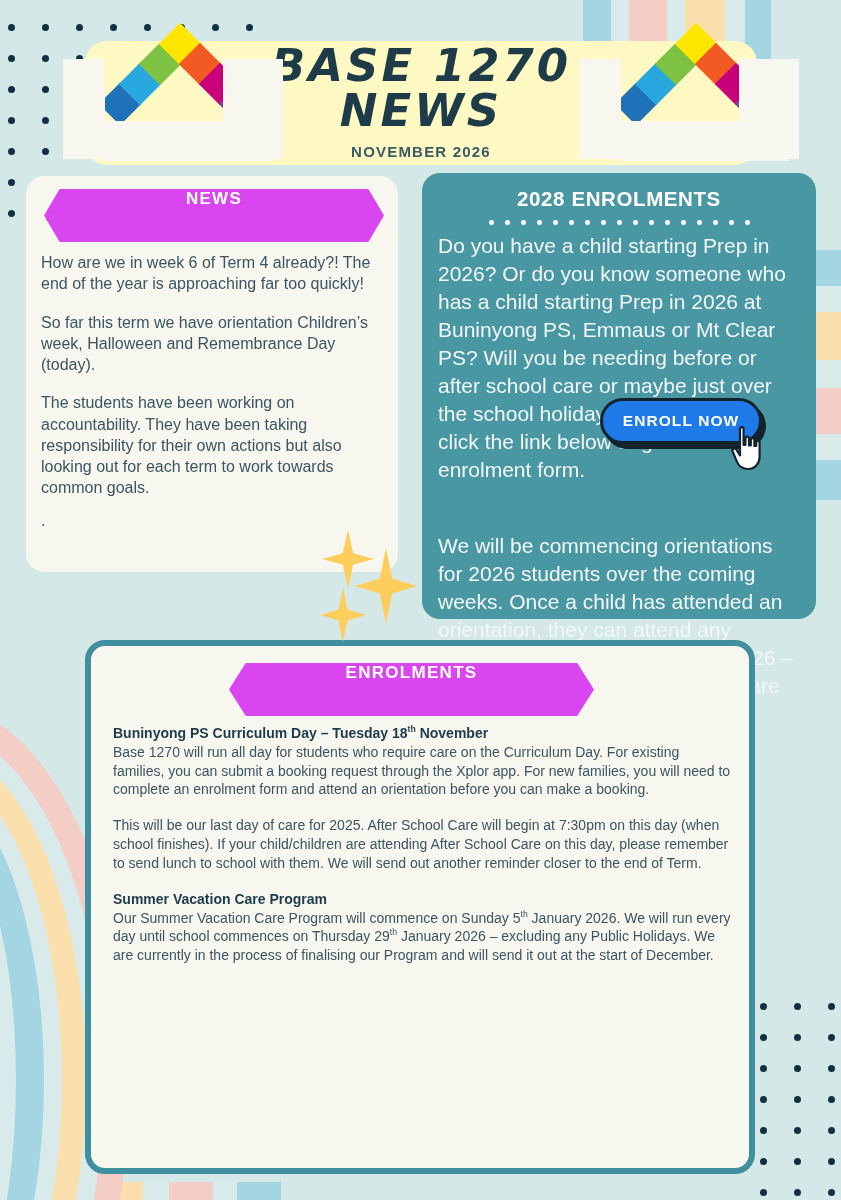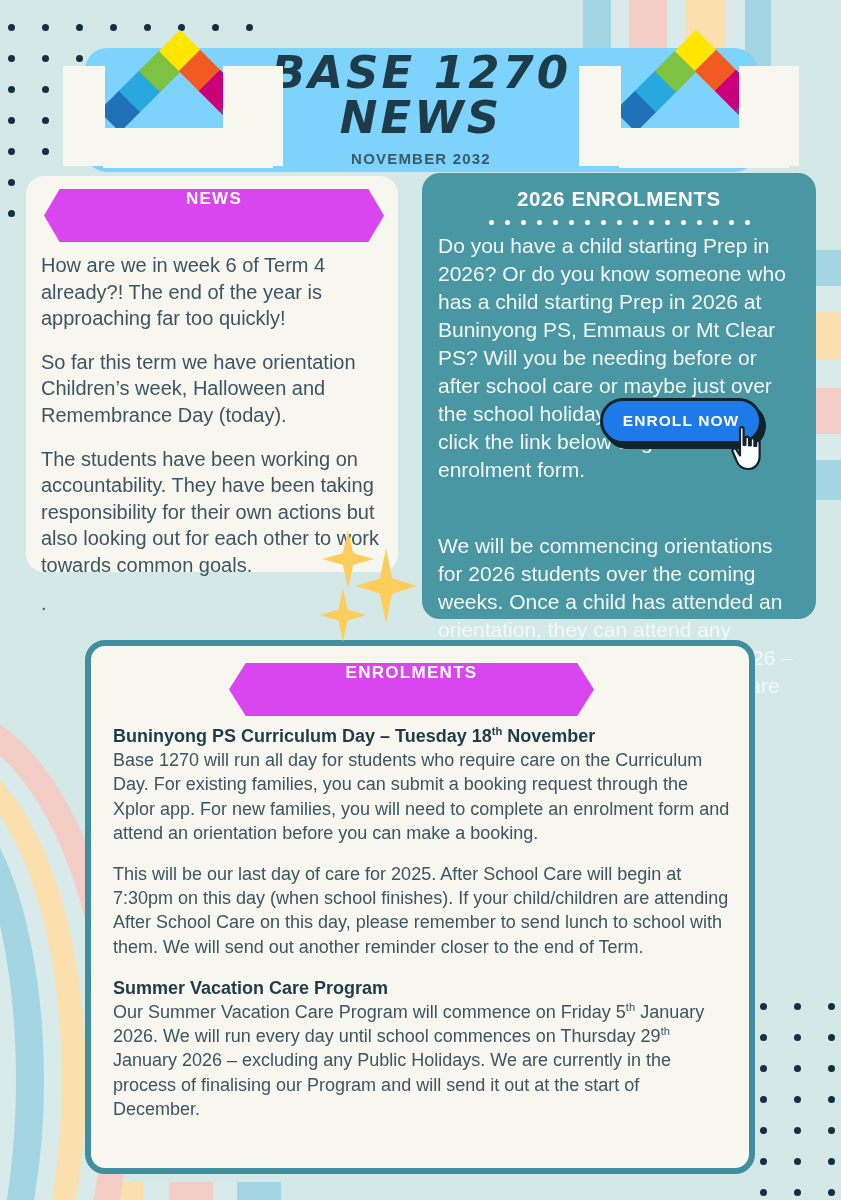--- a/index.html
+++ b/index.html
@@ -38,23 +38,23 @@
     position: absolute;
     background: #ffcd5c;
   }
   .spk-shape {
     clip-path: polygon(50% 0%, 60% 40%, 100% 50%, 60% 60%, 50% 100%, 40% 60%, 0% 50%, 40% 40%);
   }
 
   
   .header-card {
     position: absolute;
-    left: 85px; top: 48px;
+    left: 85px; top: 41px;
     width: 672px; height: 124px;
-    background: #7dd3fc;
+    background: #fef9c3;
     border-radius: 22px;
     display: flex;
     align-items: center;
     justify-content: space-between;
     padding: 0 18px;
     z-index: 5;
   }
 
   .logo { position: relative; width: 120px; height: 88px; flex: 0 0 auto; }
   .logo-mark { position: relative; width: 120px; height: 62px; }
@@ -121,21 +121,21 @@
   .news-ribbon {
     position: absolute;
     left: 18px; top: 13px;
     width: 340px; height: 53px;
     font-size: 17px;
   }
   .news-body {
     position: absolute;
     left: 15px; top: 76px;
     right: 14px;
-    font-size: 20px;
+    font-size: 16px;
     line-height: 1.33;
     color: #3c5560;
   }
   .news-body p { margin-bottom: 17px; }
 
   
   .enrol-card {
     position: absolute;
     left: 422px; top: 173px;
     width: 394px; height: 446px;
@@ -207,21 +207,21 @@
   .rem-ribbon {
     position: absolute;
     left: 138px; top: 17px;
     width: 365px; height: 53px;
     font-size: 17px;
   }
   .rem-body {
     position: absolute;
     left: 22px; top: 78px;
     right: 18px;
-    font-size: 18px;
+    font-size: 14px;
     line-height: 1.345;
     color: #3c5560;
   }
   .rem-block { margin-bottom: 17px; }
   .rem-head {
     font-weight: bold;
     color: #1d3b49;
     display: block;
   }
   sup { font-size: 0.62em; vertical-align: super; }
@@ -371,21 +371,21 @@
       <div class="diamond" style="left:122px;top:30px; background:#7d4199;"></div>
       <div style="position:absolute;left:0;top:62px;width:170px;height:40px;background:#f7f6ef;"></div>
       <div style="position:absolute;left:-40px;top:0;width:42px;height:100px;background:#f7f6ef;"></div>
       <div style="position:absolute;left:120px;top:0;width:60px;height:100px;background:#f7f6ef;"></div>
     </div>
     <div class="logo-word"><span>Base</span><span>1270</span></div>
   </div>
 
   <div class="header-title-wrap">
     <div class="header-title">BASE 1270 NEWS</div>
-    <div class="header-sub">NOVEMBER 2032</div>
+    <div class="header-sub">NOVEMBER 2026</div>
   </div>
 
   <div class="logo">
     <div class="logo-mark">
       <div class="diamond" style="left:2px;  top:30px; background:#1f72b8;"></div>
       <div class="diamond" style="left:22px; top:10px; background:#29a8e0;"></div>
       <div class="diamond" style="left:42px; top:-10px;background:#7dc242;"></div>
       <div class="diamond" style="left:62px; top:-30px;background:#ffe600;"></div>
       <div class="diamond" style="left:82px; top:-10px;background:#f15a22;"></div>
       <div class="diamond" style="left:102px;top:10px; background:#c9007a;"></div>
@@ -398,27 +398,27 @@
   </div>
 </div>
 
 <div class="news-card">
   <div class="ribbon news-ribbon">
     <span>NEWS</span>
   </div>
   <div class="news-body">
     <p>How are we in week 6 of Term 4 already?! The end of the year is approaching far too quickly!</p>
     <p>So far this term we have orientation Children’s week, Halloween and Remembrance Day (today).</p>
-    <p>The students have been working on accountability. They have been taking responsibility for their own actions but also looking out for each other to work towards common goals.</p>
+    <p>The students have been working on accountability. They have been taking responsibility for their own actions but also looking out for each term to work towards common goals.</p>
     <p style="margin-top:-6px;">.</p>
   </div>
 </div>
 
 <div class="enrol-card">
-  <div class="enrol-title">2026 ENROLMENTS</div>
+  <div class="enrol-title">2028 ENROLMENTS</div>
   <div class="dot-divider" id="enrol-dots">
       <i></i>
       <i></i>
       <i></i>
       <i></i>
       <i></i>
       <i></i>
       <i></i>
       <i></i>
       <i></i>
@@ -459,17 +459,17 @@
       <span class="rem-head"><span>Buninyong PS Curriculum Day – Tuesday 18</span><sup>th</sup><span> November</span></span>
       <span>Base 1270 will run all day for students who require care on the Curriculum Day. For existing families, you can submit a booking request through the Xplor app. For new families, you will need to complete an enrolment form and attend an orientation before you can make a booking.</span>
     </div>
 
     <div class="rem-block">
       <span>This will be our last day of care for 2025. After School Care will begin at 7:30pm on this day (when school finishes). If your child/children are attending After School Care on this day, please remember to send lunch to school with them. We will send out another reminder closer to the end of Term.</span>
     </div>
 
     <div class="rem-block">
       <span class="rem-head"><span>Summer Vacation Care Program</span></span>
-      <span><span>Our Summer Vacation Care Program will commence on Friday 5</span><sup>th</sup><span> January 2026. We will run every day until school commences on Thursday 29</span><sup>th</sup><span> January 2026 – excluding any Public Holidays. We are currently in the process of finalising our Program and will send it out at the start of December.</span></span>
+      <span><span>Our Summer Vacation Care Program will commence on Sunday 5</span><sup>th</sup><span> January 2026. We will run every day until school commences on Thursday 29</span><sup>th</sup><span> January 2026 – excluding any Public Holidays. We are currently in the process of finalising our Program and will send it out at the start of December.</span></span>
     </div>
 
   </div>
 </div>
 
 </body></html>

